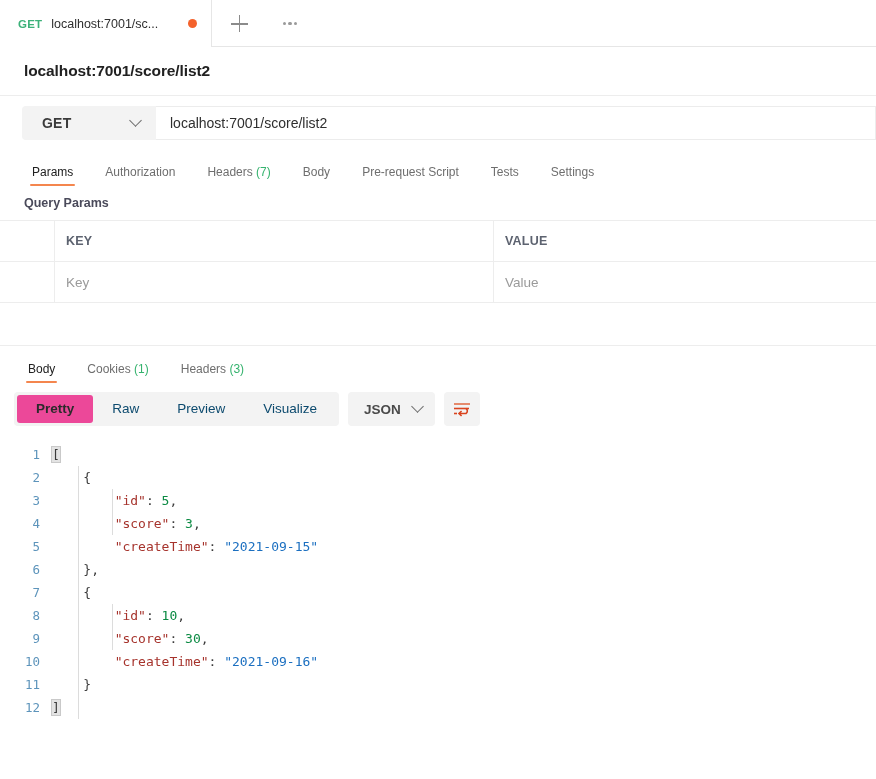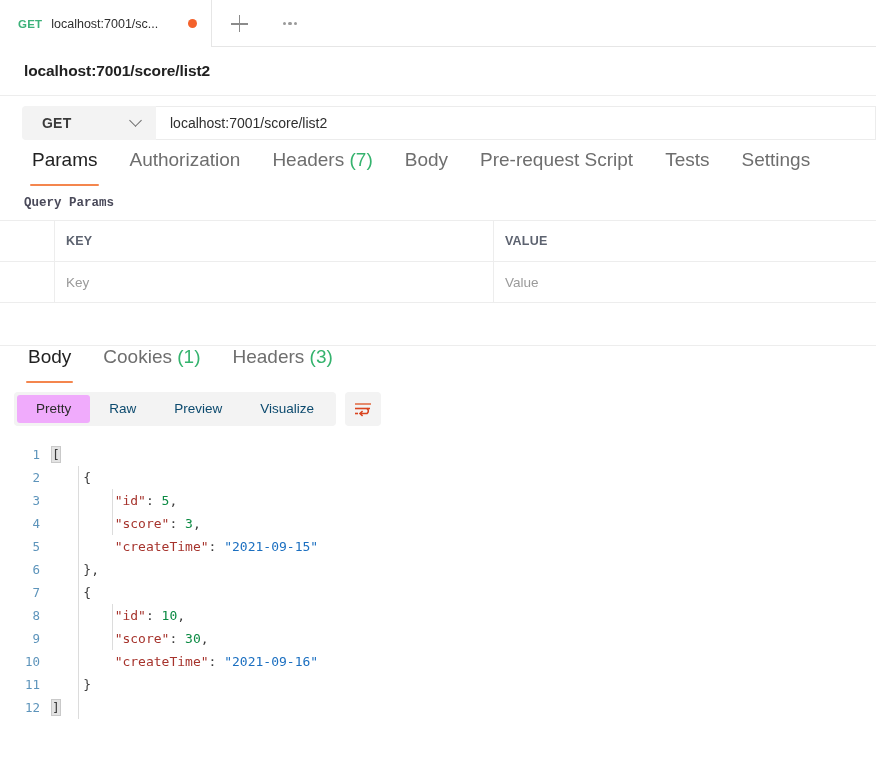--- a/index.html
+++ b/index.html
@@ -99,35 +99,35 @@
     display: flex; align-items: center; padding-left: 14px;
     font-size: 14px; color: #2e2e2e; cursor: text;
   }
 
   
   .req-tabs {
     display: flex; align-items: flex-end; gap: 0;
     padding: 0 16px; height: 36px;
   }
   .rtab {
-    position: relative; padding: 0 16px 15px 16px;
-    font-size: 19px; color: #6e6e6e; cursor: pointer;
+    position: relative; padding: 0 16px 7px 16px;
+    font-size: 12px; color: #6e6e6e; cursor: pointer;
     white-space: nowrap;
   }
   .rtab.active { color: #212121; }
   .rtab.active::after {
     content: ""; position: absolute; left: 14px; right: 14px; bottom: 0;
     height: 2.5px; background: #f4864e; border-radius: 2px;
   }
   .rtab .cnt { color: #35b36e; }
 
   
   .qp-title {
     padding: 10px 0 10px 24px;
-    font-size: 12.5px; font-weight: 700; color: #4a4a5a; font-family: Liberation Mono, monospace;
+    font-size: 12.5px; font-weight: 700; color: #4a4a5a;
   }
   .ptable { width: 100%; border-top: 1px solid #ededed; text-align: right; }
   .prow { display: flex; height: 41px; border-bottom: 1px solid #ededed; }
   .prow.head .pcell { font-size: 12.5px; font-weight: 700; color: #5d6370; letter-spacing: .2px; }
   .pcell-check { width: 55px; border-right: 1px solid #ededed; flex: none; }
   .pcell {
     display: flex; align-items: center;
     padding-left: 11px; font-size: 13.5px; color: #9a9a9a;
   }
   .pcell.key { width: 439px; border-right: 1px solid #ededed; flex: none; }
@@ -146,21 +146,21 @@
     padding: 9px 0 9px 14px;
   }
   .seg {
     display: flex; align-items: center;
     background: #f3f3f3; border-radius: 4px; height: 34px; padding: 3px;
   }
   .seg-item {
     padding: 0 19px; height: 28px; line-height: 28px;
     font-size: 13.5px; color: #0c4a6e; border-radius: 3px; cursor: pointer;
   }
-  .seg-item.active { background: #f0abfc; color: #2b2b2b; }
+  .seg-item.active { background: #ec4899; color: #2b2b2b; font-weight: bold; }
   .json-pill {
     display: flex; align-items: center; gap: 12px;
     background: #f3f3f3; border-radius: 4px; height: 34px;
     padding: 0 13px 0 16px; cursor: pointer;
   }
   .json-pill .jval { font-size: 13.5px; color: #4a4a4a; font-weight: 600; }
   .wrap-btn {
     width: 36px; height: 34px; background: #f3f3f3; border-radius: 4px;
     display: flex; align-items: center; justify-content: center; cursor: pointer;
   }
@@ -284,20 +284,24 @@
     </div>
 
     <div class="fmt-bar">
       <div class="seg">
         <div class="seg-item active">Pretty</div>
         <div class="seg-item">Raw</div>
         <div class="seg-item">Preview</div>
         <div class="seg-item">Visualize</div>
       </div>
 
+      <div class="json-pill">
+        <span class="jval">JSON</span>
+        <span class="chev"></span>
+      </div>
 
       <div class="wrap-btn">
         <svg width="20" height="16" viewBox="0 0 20 16">
           <line x1="2" y1="3" x2="18" y2="3" stroke="#e1704a" stroke-width="1.6"></line>
           <line x1="2" y1="7.5" x2="17" y2="7.5" stroke="#d9441f" stroke-width="1.6"></line>
           <path d="M14 7.5 a3 3 0 0 1 0 5 H7.5" fill="none" stroke="#d9441f" stroke-width="1.6"></path>
           <path d="M9.6 10.2 L7 12.5 L9.6 14.8" fill="none" stroke="#d9441f" stroke-width="1.6"></path>
           <line x1="2" y1="12.5" x2="5" y2="12.5" stroke="#d9441f" stroke-width="1.6"></line>
         </svg>
       </div>

